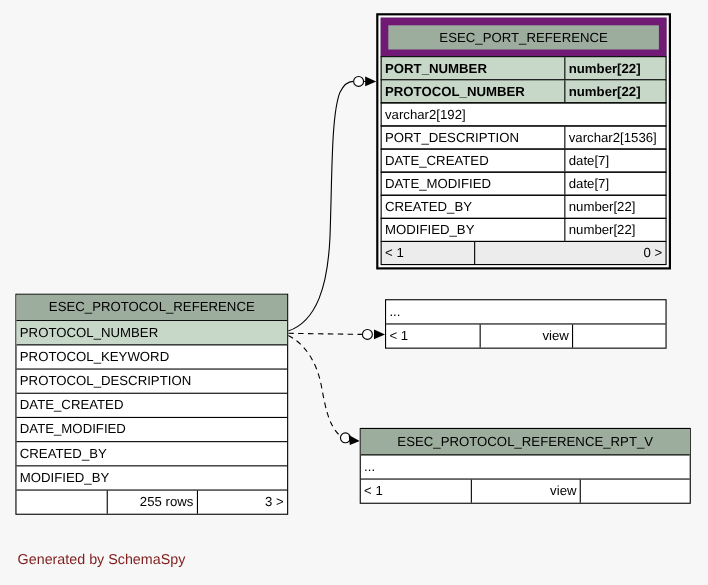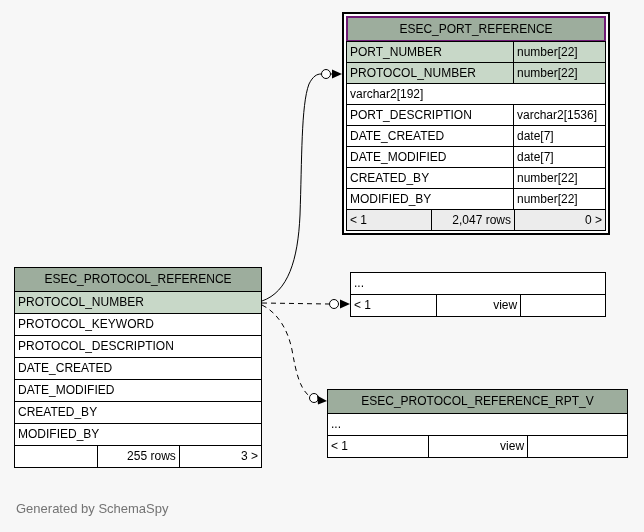--- a/index.html
+++ b/index.html
@@ -7,41 +7,41 @@
     width:644px;height:532px;background:#f7f7f7;position:relative;overflow:hidden;
     font-family:"Liberation Sans",sans-serif;color:#000;
   }
   #canvas{position:absolute;left:0;top:0;width:644px;height:532px;}
   svg.rels{position:absolute;left:0;top:0;pointer-events:none;}
 
   .tbl{position:absolute;background:#fff;border:1px solid #000;font-size:12px;box-sizing:border-box;}
   .tbl.focal{border-width:2px;padding:2px;}
 
   
-  .focal .t-head{background:#9dad9d;border:2px solid #701a75;text-align:center;height:22px;line-height:22px;}
+  .focal .t-head{background:#9dad9d;border:7px solid #701a75;text-align:center;height:22px;line-height:22px;}
   .focal .t-row{display:flex;border:1px solid #000;margin-top:-1px;height:20px;line-height:20px;}
   .focal .t-row .c-name{width:160px;padding:0 3px;border-right:1px solid #000;overflow:hidden;}
   .focal .t-row .c-type{flex:1;padding:0 3px;overflow:hidden;}
-  .focal .t-row.key{background:#c8d8c8;}
+  .focal .t-row.key{background:#c8d8c8;font-weight:bold;}
   .focal .t-foot{display:flex;border:1px solid #000;margin-top:-1px;height:20px;line-height:20px;background:#ececec;}
   .focal .t-foot .f-l{width:78px;padding:0 3px;border-right:1px solid #000;}
   .focal .t-foot .f-c{width:76px;padding:0 3px;border-right:1px solid #000;text-align:right;}
   .focal .t-foot .f-r{flex:1;padding:0 3px;text-align:right;}
 
   
   .plain .t-head{background:#9dad9d;border-bottom:1px solid #000;text-align:center;height:23px;line-height:23px;}
   .plain .t-row{border-bottom:1px solid #000;height:21px;line-height:21px;padding:0 3px;overflow:hidden;}
   .plain .t-row.key{background:#c8d8c8;}
   .plain .t-foot{display:flex;height:21px;line-height:21px;}
   .plain .t-foot span{padding:0 3px;}
   .plain .t-foot .f-l{width:33.3%;box-sizing:border-box;}
   .plain .t-foot .f-c{width:33.3%;box-sizing:border-box;border-left:1px solid #000;text-align:right;}
   .plain .t-foot .f-r{flex:1;border-left:1px solid #000;text-align:right;}
 
-  .credit{position:absolute;left:16px;top:501px;font-size:13px;color:#737373;}
+  .credit{position:absolute;left:16px;top:501px;font-size:13px;color:#7f1d1d;}
 </style>
 </head>
 <body>
 
 <div id="canvas">
 
   <svg class="rels" width="644" height="532" viewBox="0 0 644 532">
 
     <g>
       <path d="M 262 301 C 288 292, 298 260, 300 215 C 302 160, 301 105, 309 84 C 313 76, 317 74, 321 74" fill="none" stroke="#000" stroke-width="1"></path>
@@ -91,21 +91,20 @@
     <div class="t-row">
       <span class="c-name">CREATED_BY</span>
       <span class="c-type">number[22]</span>
     </div>
     <div class="t-row">
       <span class="c-name">MODIFIED_BY</span>
       <span class="c-type">number[22]</span>
     </div>
     <div class="t-foot">
       <span class="f-l">&lt; 1</span>
-      <span class="f-c">2,047 rows</span>
       <span class="f-r">0 &gt;</span>
     </div>
   </div>
 
   <div class="tbl plain" style="left:14px;top:267px;width:248px;">
     <div class="t-head">ESEC_PROTOCOL_REFERENCE</div>
     <div class="t-row key">PROTOCOL_NUMBER</div>
     <div class="t-row">PROTOCOL_KEYWORD</div>
     <div class="t-row">PROTOCOL_DESCRIPTION</div>
     <div class="t-row">DATE_CREATED</div>

